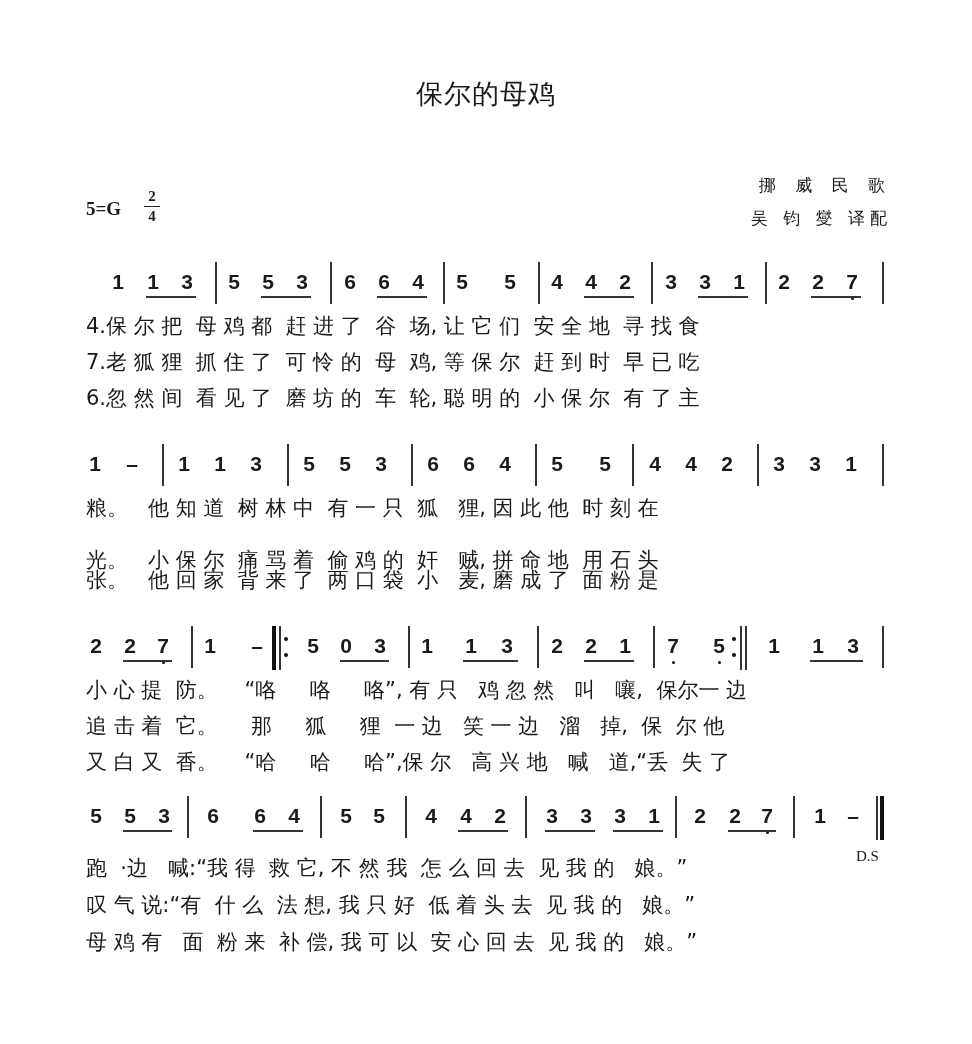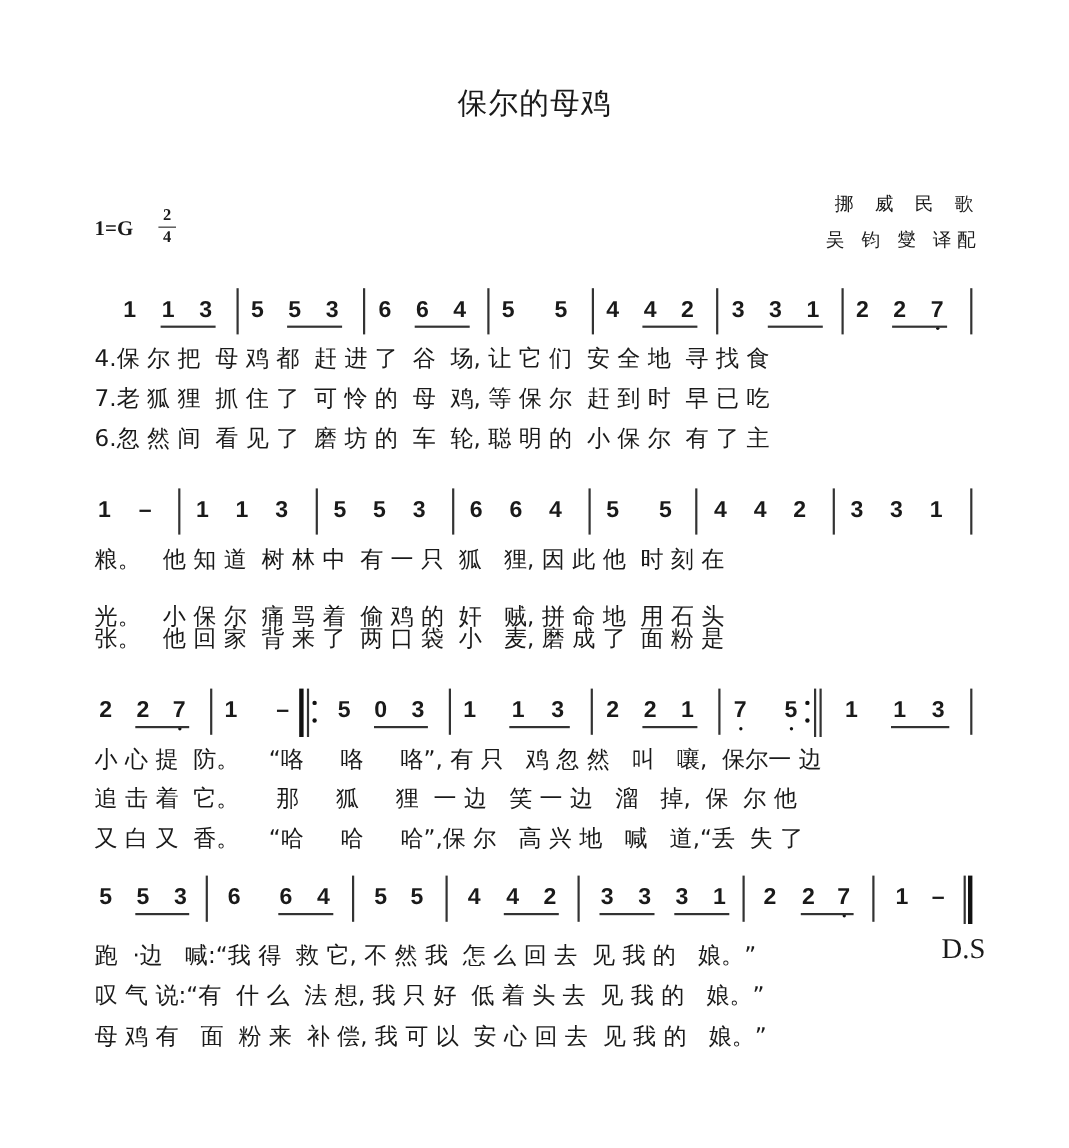--- a/index.html
+++ b/index.html
@@ -17,27 +17,27 @@
   .credit.c2 { top: 207px; letter-spacing: 5px; }
   .note { position: absolute; font-family: "Liberation Sans", sans-serif; font-weight: bold;
           font-size: 21px; width: 20px; text-align: center; transform: translateX(-10px); }
   .note .dot-below { position: absolute; left: 9px; top: 27px; width: 3px; height: 3px;
                      background: #111; border-radius: 50%; }
   .uline { position: absolute; height: 1.5px; background: #333; }
   .bar { position: absolute; width: 1.5px; background: #333; }
   .dbar-thick { position: absolute; width: 4px; background: #111; }
   .repdot { position: absolute; width: 4px; height: 4px; background: #111; border-radius: 50%; }
   .lyric { position: absolute; font-size: 21px; white-space: pre; font-family: "DejaVu Sans", sans-serif; }
-  .ds { position: absolute; font-family: "Liberation Serif", serif; font-size: 26px; }
+  .ds { position: absolute; font-family: "Liberation Serif", serif; font-size: 15px; }
 </style>
 </head>
 <body>
 
 <div class="title">保尔的母鸡</div>
-<div class="key">1=G</div>
+<div class="key">5=G</div>
 <div class="timesig">
   <div>2</div>
   <div class="line"></div>
   <div>4</div>
 </div>
 <div class="credit c1">挪 威 民 歌</div>
 <div class="credit c2">吴 钧 燮 译配</div>
 
 <div id="score">
     <div class="note" style="left: 118px; top: 270px;">1</div>

